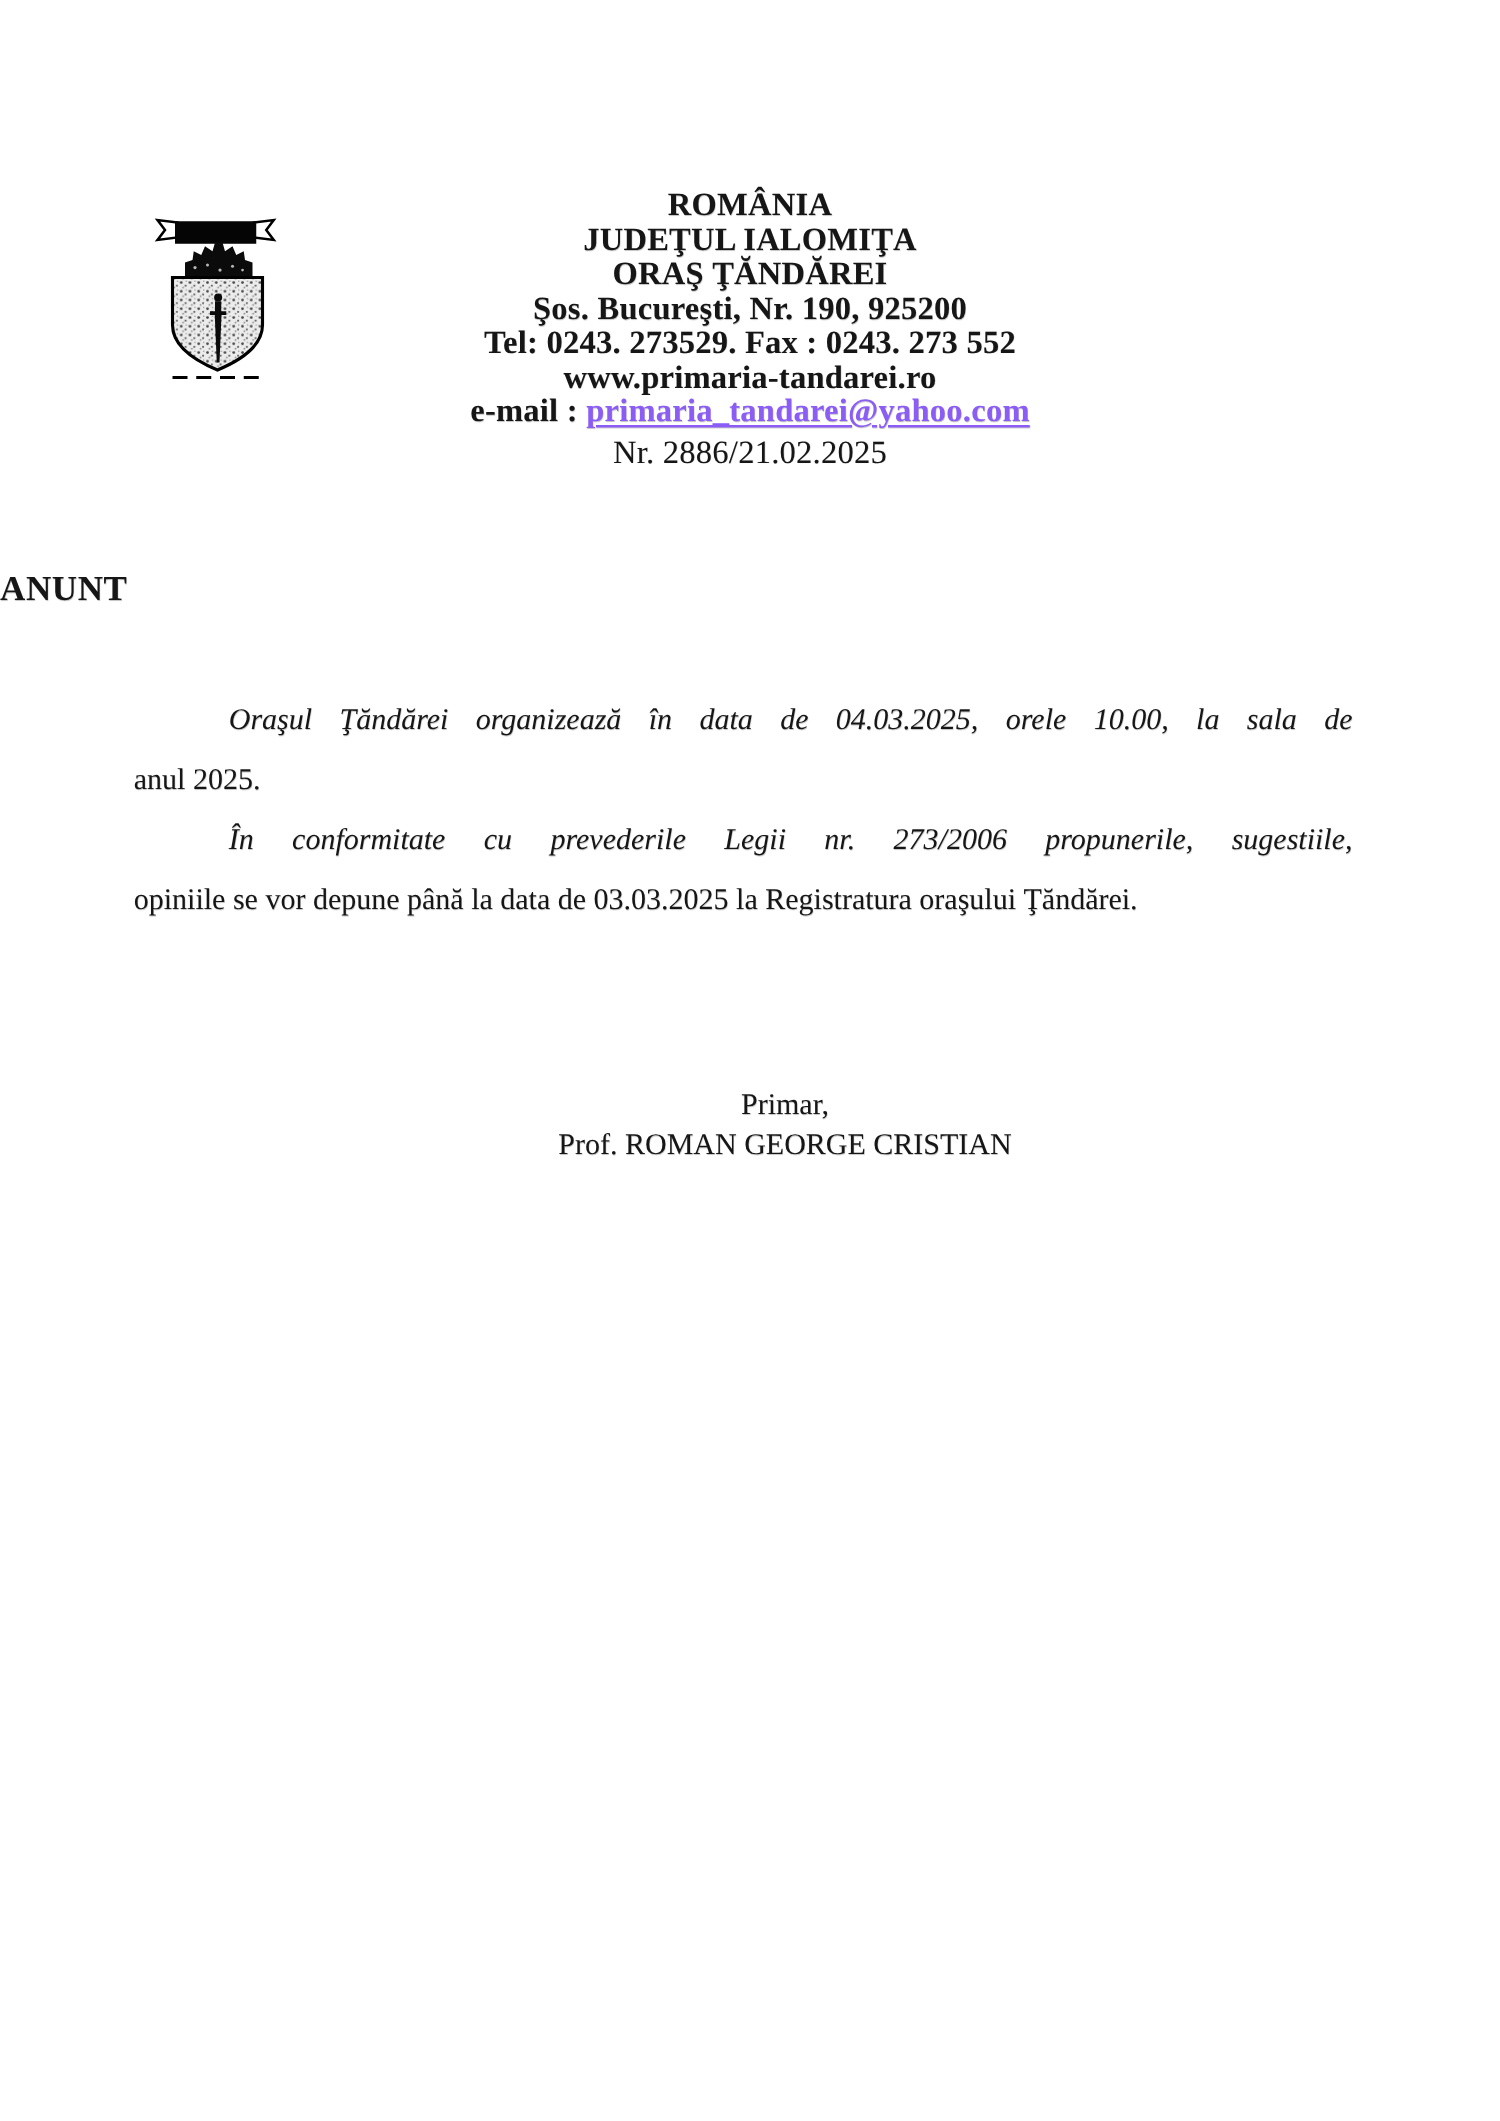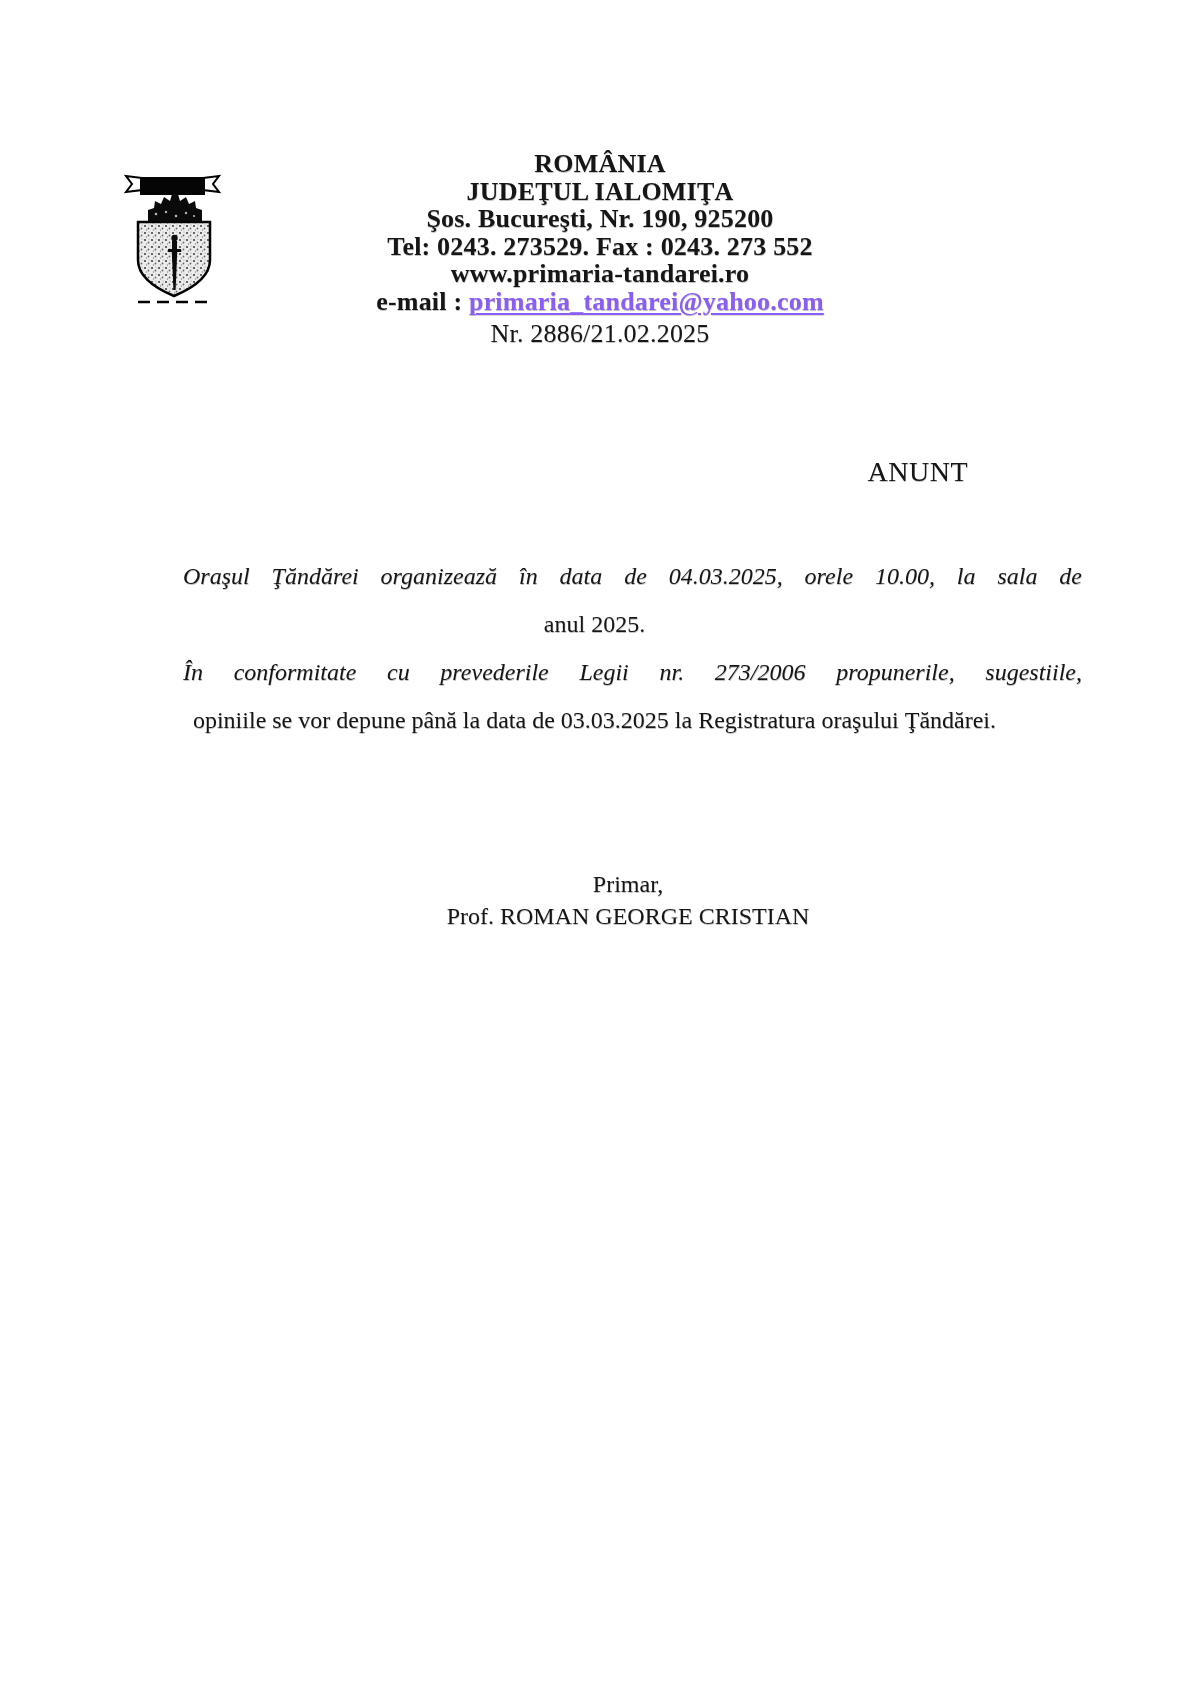--- a/index.html
+++ b/index.html
@@ -47,36 +47,36 @@
     font-weight: bold;
     cursor: pointer;
   }
 
   
   .doc-title {
     position: absolute;
     top: 456px;
     left: 0;
     width: 968px;
-    text-align: right;
-    font-weight: normal;
+    text-align: left;
+    font-weight: bold;
     font-size: 28px;
     letter-spacing: 0.5px;
   }
 
   
   .body-block {
     position: absolute;
     top: 552px;
     left: 107px;
     width: 975px;
     font-size: 24px;
     line-height: 48px;
   }
-  .line { text-align: center; white-space: normal; }
+  .line { text-align: left; white-space: normal; }
   .line.j { text-align: justify; text-align-last: justify; font-style: italic; }
   .line.indent { text-indent: 76px; }
 
   
   .signature {
     position: absolute;
     top: 868px;
     left: 0;
     width: 1200px;
     text-align: center;
@@ -128,20 +128,21 @@
         </g>
       </g>
 
       <line x1="23" y1="134" x2="96" y2="134" stroke="#000000" stroke-width="2.5" stroke-dasharray="12 7"></line>
     </svg>
   </div>
 
   <div class="header-block">
     <div>ROMÂNIA</div>
     <div>JUDEŢUL IALOMIŢA</div>
+    <div>ORAŞ ŢĂNDĂREI</div>
     <div>Şos. Bucureşti, Nr. 190, 925200</div>
     <div>Tel: 0243. 273529. Fax : 0243. 273 552</div>
     <div>www.primaria-tandarei.ro</div>
     <div>
       <span>e-mail : </span><a class="email-link">primaria_tandarei@yahoo.com</a>
     </div>
     <div class="reg-number">Nr. 2886/21.02.2025</div>
   </div>
 
   <div class="doc-title">ANUNT</div>

